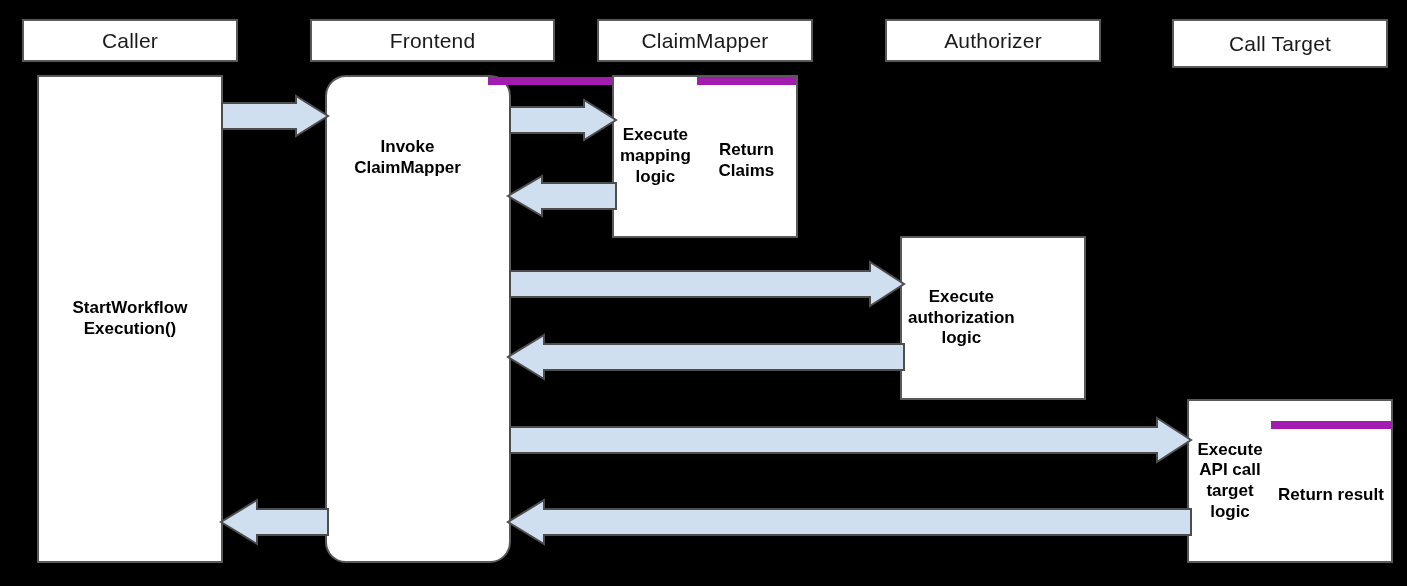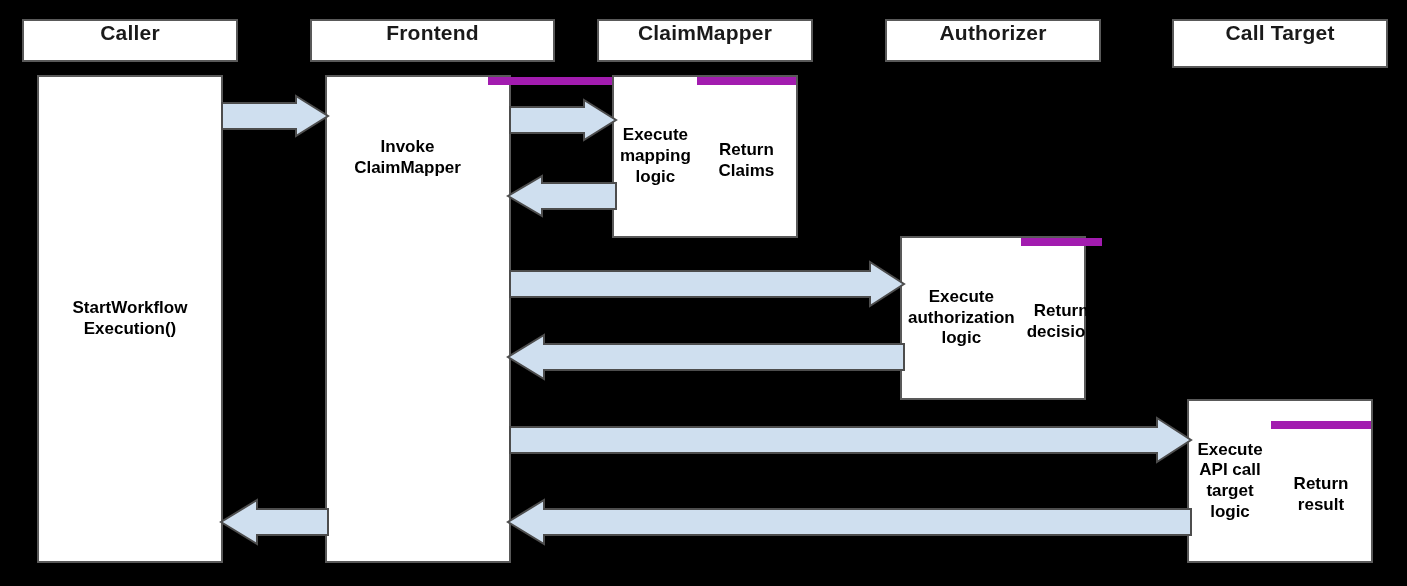--- a/index.html
+++ b/index.html
@@ -15,24 +15,25 @@
     background: #000000;
     overflow: hidden;
     font-family: "Liberation Sans", sans-serif;
   }
   .lane-header {
     position: absolute;
     background: #ffffff;
     border: 2px solid #595959;
     box-sizing: border-box;
     display: flex;
+    align-items: center;
     justify-content: center;
     color: #1a1a1a;
     font-size: 21px;
-    font-weight: 700;
+    font-weight: 400;
     letter-spacing: 0.2px;
   }
   .activation {
     position: absolute;
     background: #ffffff;
     border: 2px solid #595959;
     box-sizing: border-box;
     display: flex;
   }
   .act-cell {
@@ -87,42 +88,41 @@
   </div>
   <div class="lane-header" style="left:1172px; top:19px; width:216px; height:49px;">
     <span>Call Target</span>
   </div>
 
   <div class="activation" style="left:37px; top:75px; width:186px; height:488px;">
     <div class="act-cell" style="white-space:pre-line;">StartWorkflow
 Execution()</div>
   </div>
 
-  <div class="activation" style="left:325px; top:75px; width:186px; height:488px;">
+  <div class="activation" style="left:325px; top:75px; width:186px; height:488px;border-radius:21px;">
     <div class="act-cell" style="height:161px; flex:0 0 161px; white-space:pre-line;">Invoke
 ClaimMapper</div>
     <div class="act-cell" style="height:164px; flex:0 0 164px; white-space:pre-line;">Invoke
 Authorizer</div>
     <div class="act-cell" style="flex:1 1 auto; white-space:pre-line;">Invoke API call</div>
   </div>
 
   <div class="activation" style="left:612px; top:75px; width:186px; height:163px;">
     <div class="act-cell" style="flex:0 0 81px; white-space:pre-line;">Execute
 mapping logic</div>
     <div class="act-cell" style="flex:1 1 auto; white-space:pre-line;">Return Claims</div>
   </div>
 
   <div class="activation" style="left:900px; top:236px; width:186px; height:164px;">
     <div class="act-cell" style="flex:0 0 82px; white-space:pre-line;">Execute
 authorization
 logic</div>
-    <div class="act-cell" style="flex:1 1 auto; white-space:pre-line;">Return decision</div>
   </div>
 
-  <div class="activation" style="left:1187px; top:399px; width:186px; height:164px;">
+  <div class="activation" style="left:1187px; top:399px; width:206px; height:164px;">
     <div class="act-cell" style="flex:0 0 82px; white-space:pre-line;">Execute API call
 target logic</div>
     <div class="act-cell" style="flex:1 1 auto; white-space:pre-line;margin-top:20px;">Return result</div>
   </div>
 
   <div class="arrow" style="left:222px; top:96px; width:106px; height:40px;">
     <svg viewBox="0 0 106 40" preserveAspectRatio="none">
       <polygon points="0,7 74,7 74,0 106,20 74,40 74,33 0,33"></polygon>
     </svg>
   </div>

